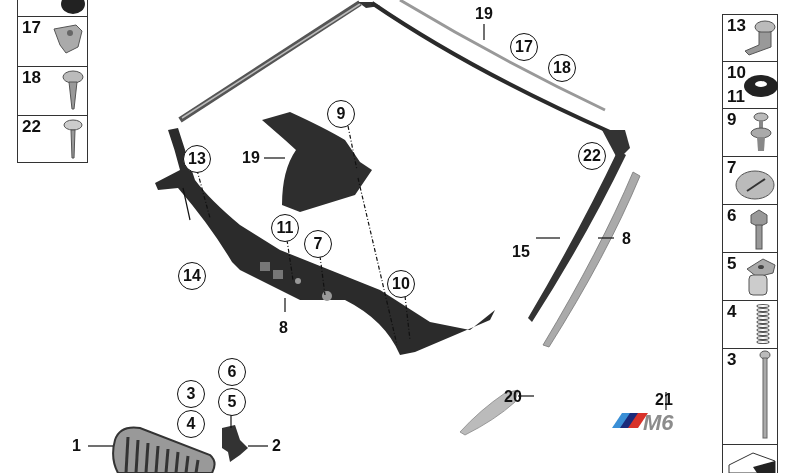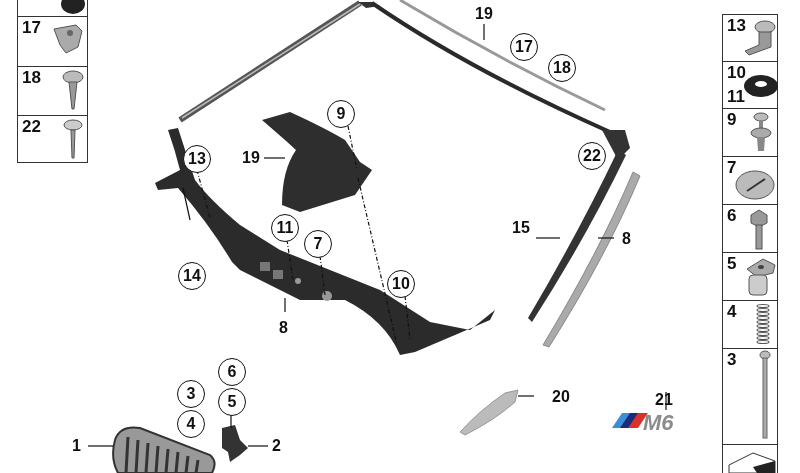--- a/index.html
+++ b/index.html
@@ -187,24 +187,24 @@
     <svg width="54" height="28" style="left:0;top:0">
         <path d="M6,20 L30,8 L52,16 L52,28 L6,28 Z" fill="#fff" stroke="#333"></path>
         <path d="M30,22 L52,16 L52,28 L34,28 Z" fill="#222"></path>
       </svg>
   </div>
 
   <span class="label" style="left:72px;top:438px;">1</span>
   <span class="label" style="left:272px;top:438px;">2</span>
   <span class="label" style="left:279px;top:320px;">8</span>
   <span class="label" style="left:242px;top:150px;">19</span>
-  <span class="label" style="left:512px;top:220px;">15</span>
+  <span class="label" style="left:512px;top:244px;">15</span>
   <span class="label" style="left:622px;top:231px;">8</span>
   <span class="label" style="left:475px;top:6px;">19</span>
-  <span class="label" style="left:552px;top:389px;">20</span>
+  <span class="label" style="left:504px;top:389px;">20</span>
   <span class="label" style="left:655px;top:392px;">21</span>
 
   <div class="circ" style="left:177px;top:380px;">3</div>
   <div class="circ" style="left:177px;top:410px;">4</div>
   <div class="circ" style="left:218px;top:388px;">5</div>
   <div class="circ" style="left:218px;top:358px;">6</div>
   <div class="circ" style="left:304px;top:230px;">7</div>
   <div class="circ" style="left:327px;top:100px;">9</div>
   <div class="circ" style="left:387px;top:270px;">10</div>
   <div class="circ" style="left:271px;top:214px;">11</div>

